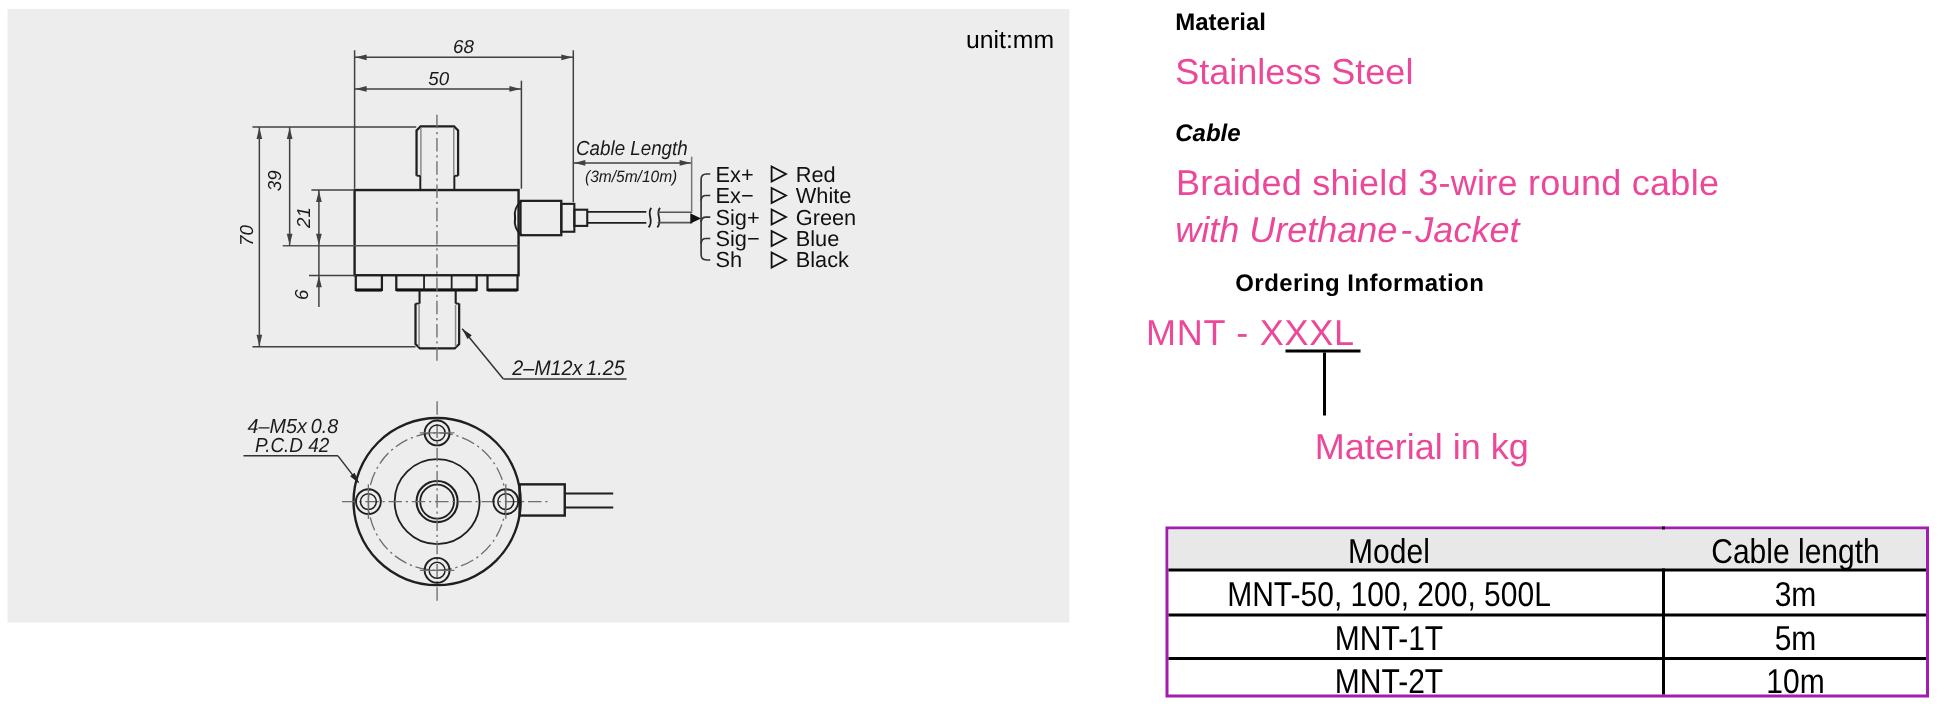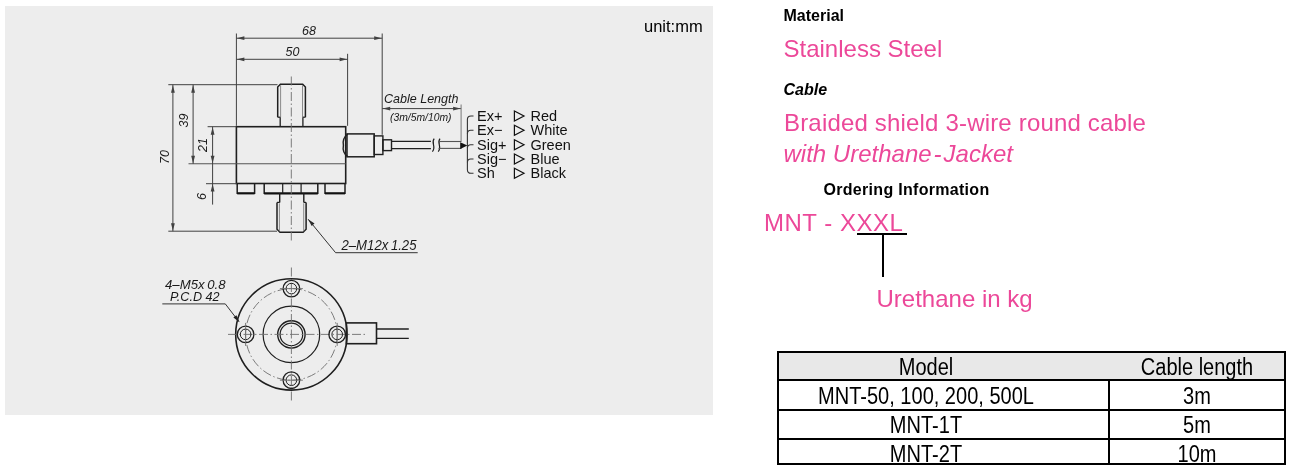--- a/index.html
+++ b/index.html
@@ -139,24 +139,24 @@
 </svg>
 
 <div class="abs rb" style="left:783.5px;top:8px;">Material</div>
 <div class="abs rt" style="left:783.5px;top:37.2px;">Stainless Steel</div>
 <div class="abs rb" style="left:783.5px;top:82px;font-style:italic;">Cable</div>
 <div class="abs rt" style="left:784px;top:110.9px;letter-spacing:0.18px;">Braided shield 3-wire round cable</div>
 <div class="abs rt" style="left:783.5px;top:142.4px;font-style:italic;">with Urethane - Jacket</div>
 <div class="abs rb" style="left:784.5px;top:182.2px;letter-spacing:0.3px;margin-left:39px;">Ordering Information</div>
 <div class="abs rt" style="left:764px;top:211.3px;letter-spacing:0.5px;">MNT - XXXL</div>
 <div class="abs" style="left:856.8px;top:233.2px;width:50px;height:1.8px;background:#000;"></div>
-<div class="abs rt" style="left:876.5px;top:286.9px;">Urethane in kg</div>
+<div class="abs rt" style="left:876.5px;top:286.9px;">Material in kg</div>
 <div class="abs" style="left:882.2px;top:235px;width:1.8px;height:42px;background:#000;"></div>
 
-<div class="abs" style="left:777px;top:351px;width:509px;height:114px;border:2px solid #000000;box-sizing:border-box;color:#000;">
+<div class="abs" style="left:777px;top:351px;width:509px;height:114px;border:2px solid #a21caf;box-sizing:border-box;color:#000;">
   <div style="position:absolute;left:329px;top:-2.5px;width:2px;height:112.5px;background:#000;"></div>
   <div style="position:absolute;left:0;top:0;width:100%;height:26px;background:#e8e8e8;"></div>
   <div style="position:absolute;left:0;top:26px;width:100%;height:2px;background:#000;"></div>
   <div style="position:absolute;left:0;top:56px;width:100%;height:2px;background:#000;"></div>
   <div style="position:absolute;left:0;top:85.4px;width:100%;height:2px;background:#000;"></div>
   <div class="abs tc" style="left:0px;top:2.5px;width:294px;">Model</div>
   <div class="abs tc" style="left:333px;top:2.5px;width:170px;">Cable length</div>
   <div class="abs tc" style="left:0px;top:31.5px;width:294px;">MNT-50, 100, 200, 500L</div>
   <div class="abs tc" style="left:333px;top:31.5px;width:170px;">3m</div>
   <div class="abs tc" style="left:0px;top:60.5px;width:294px;">MNT-1T</div>

